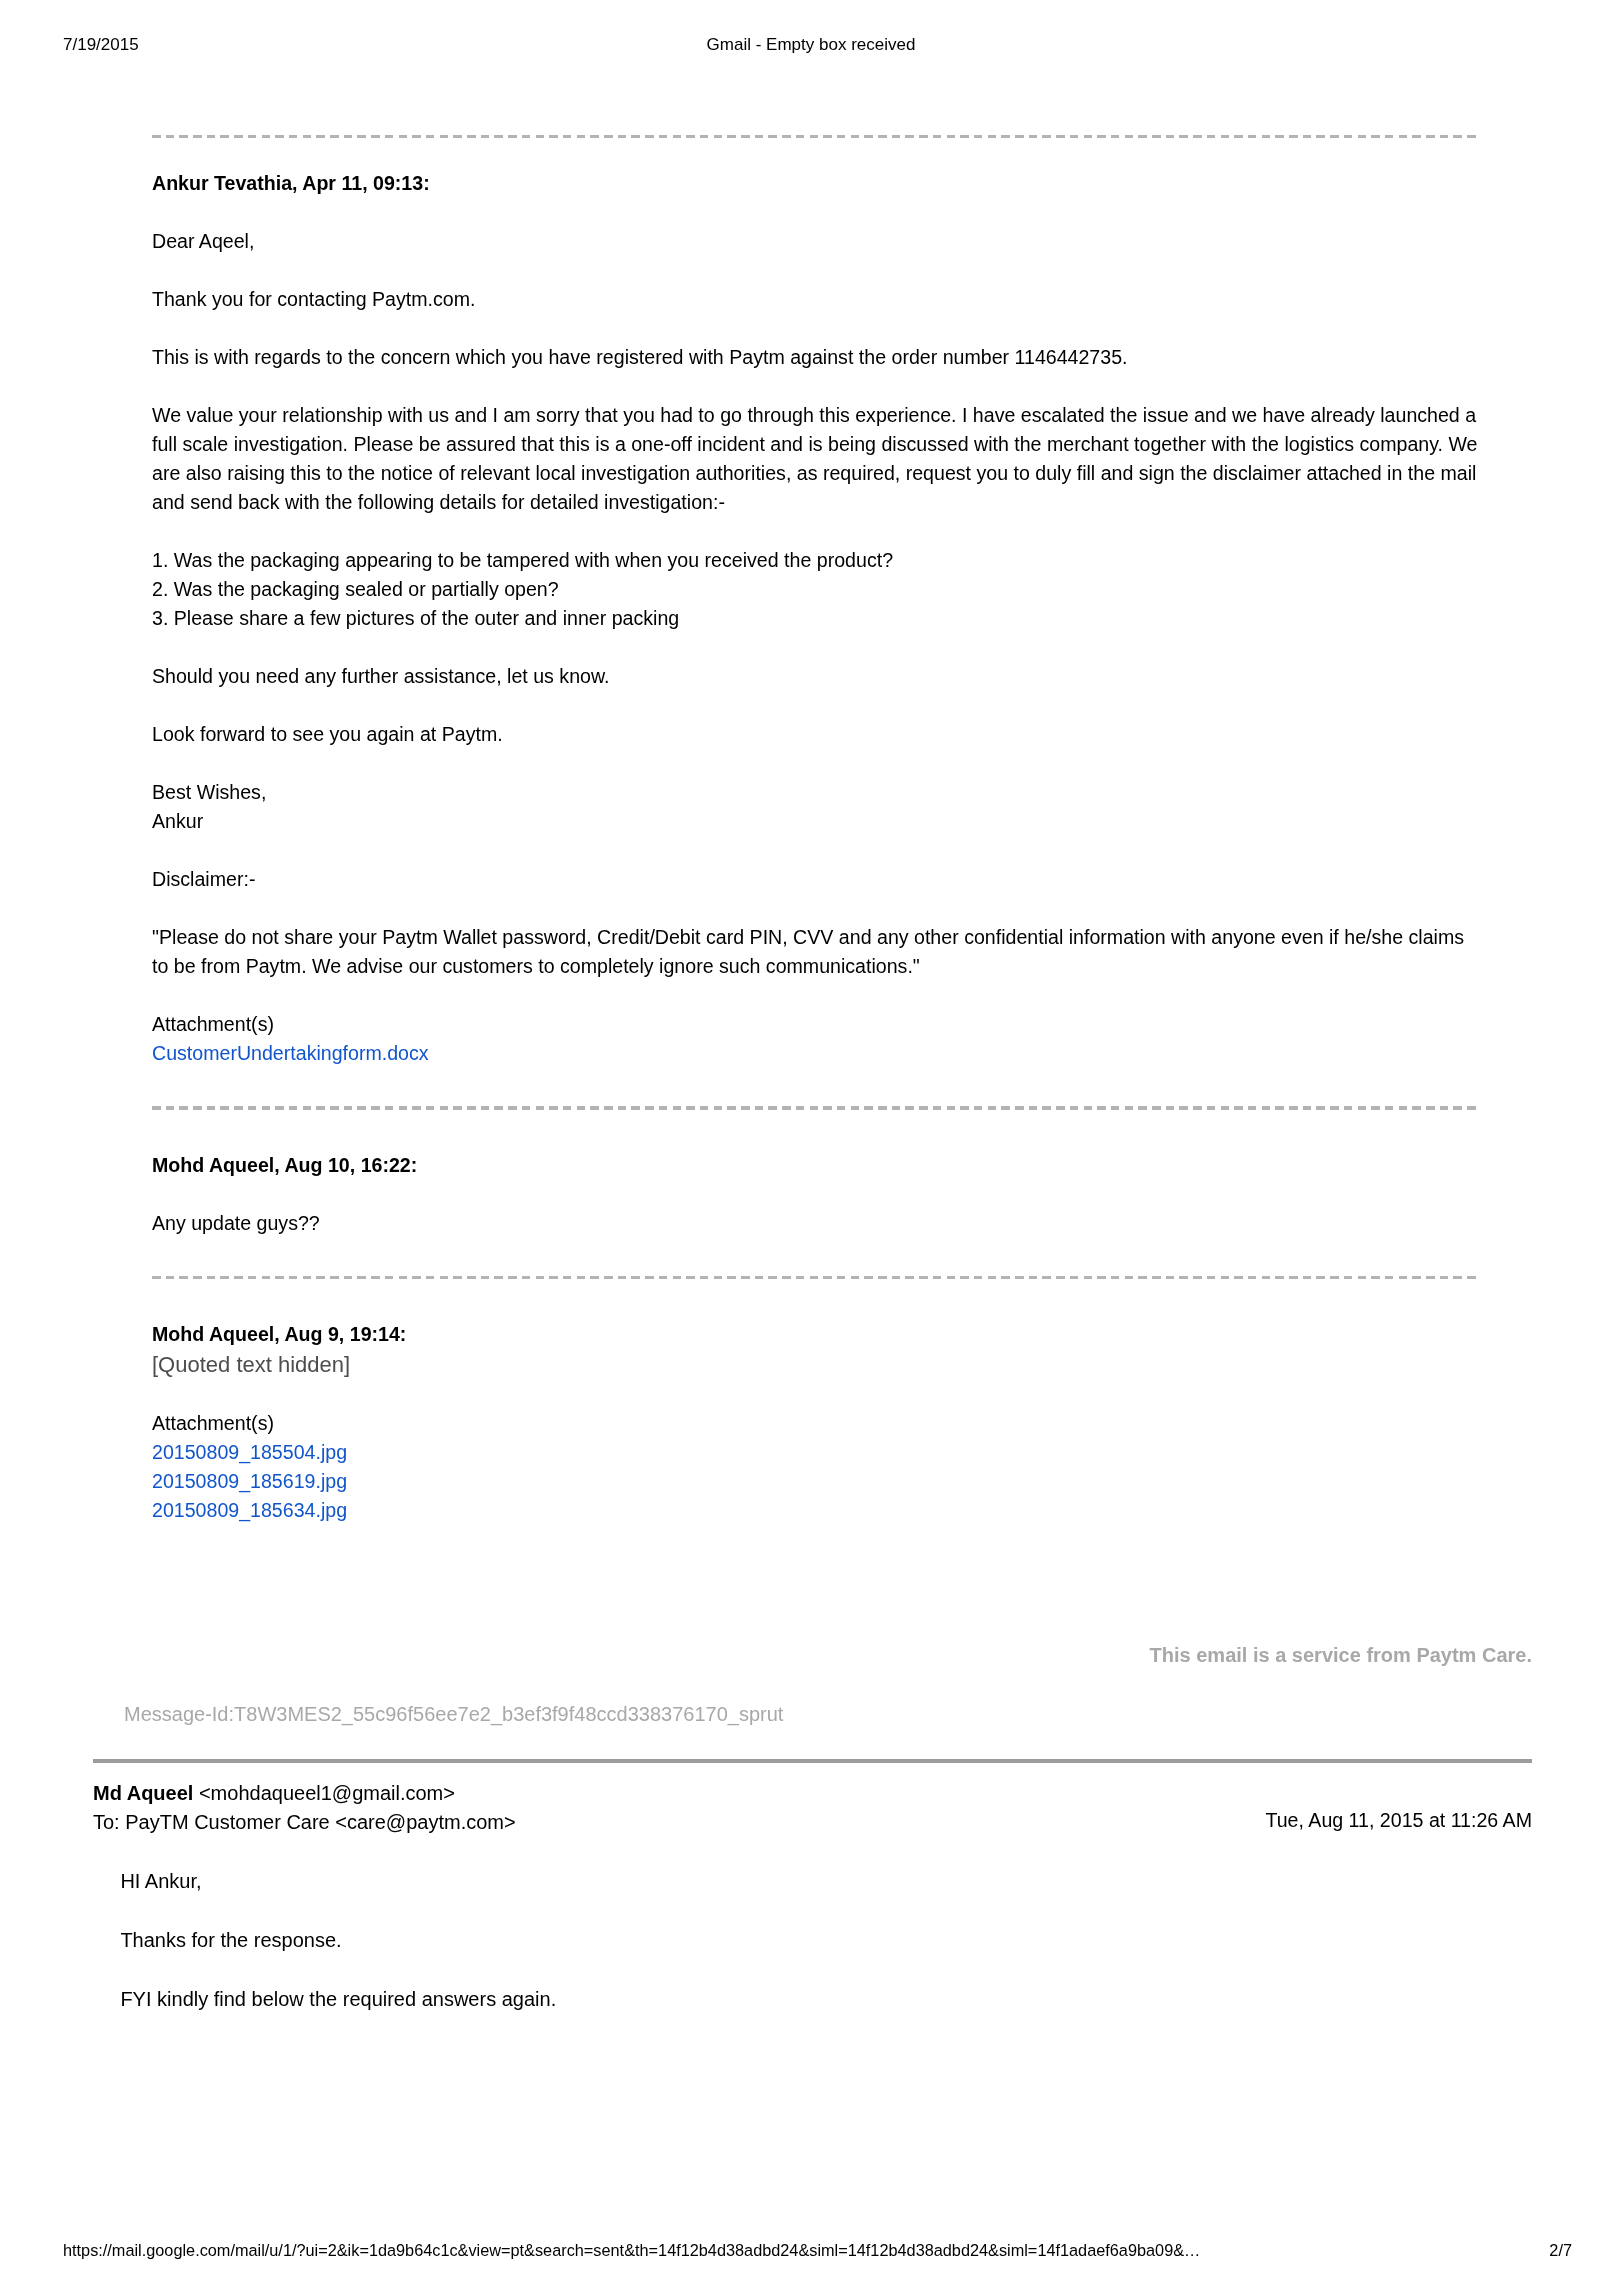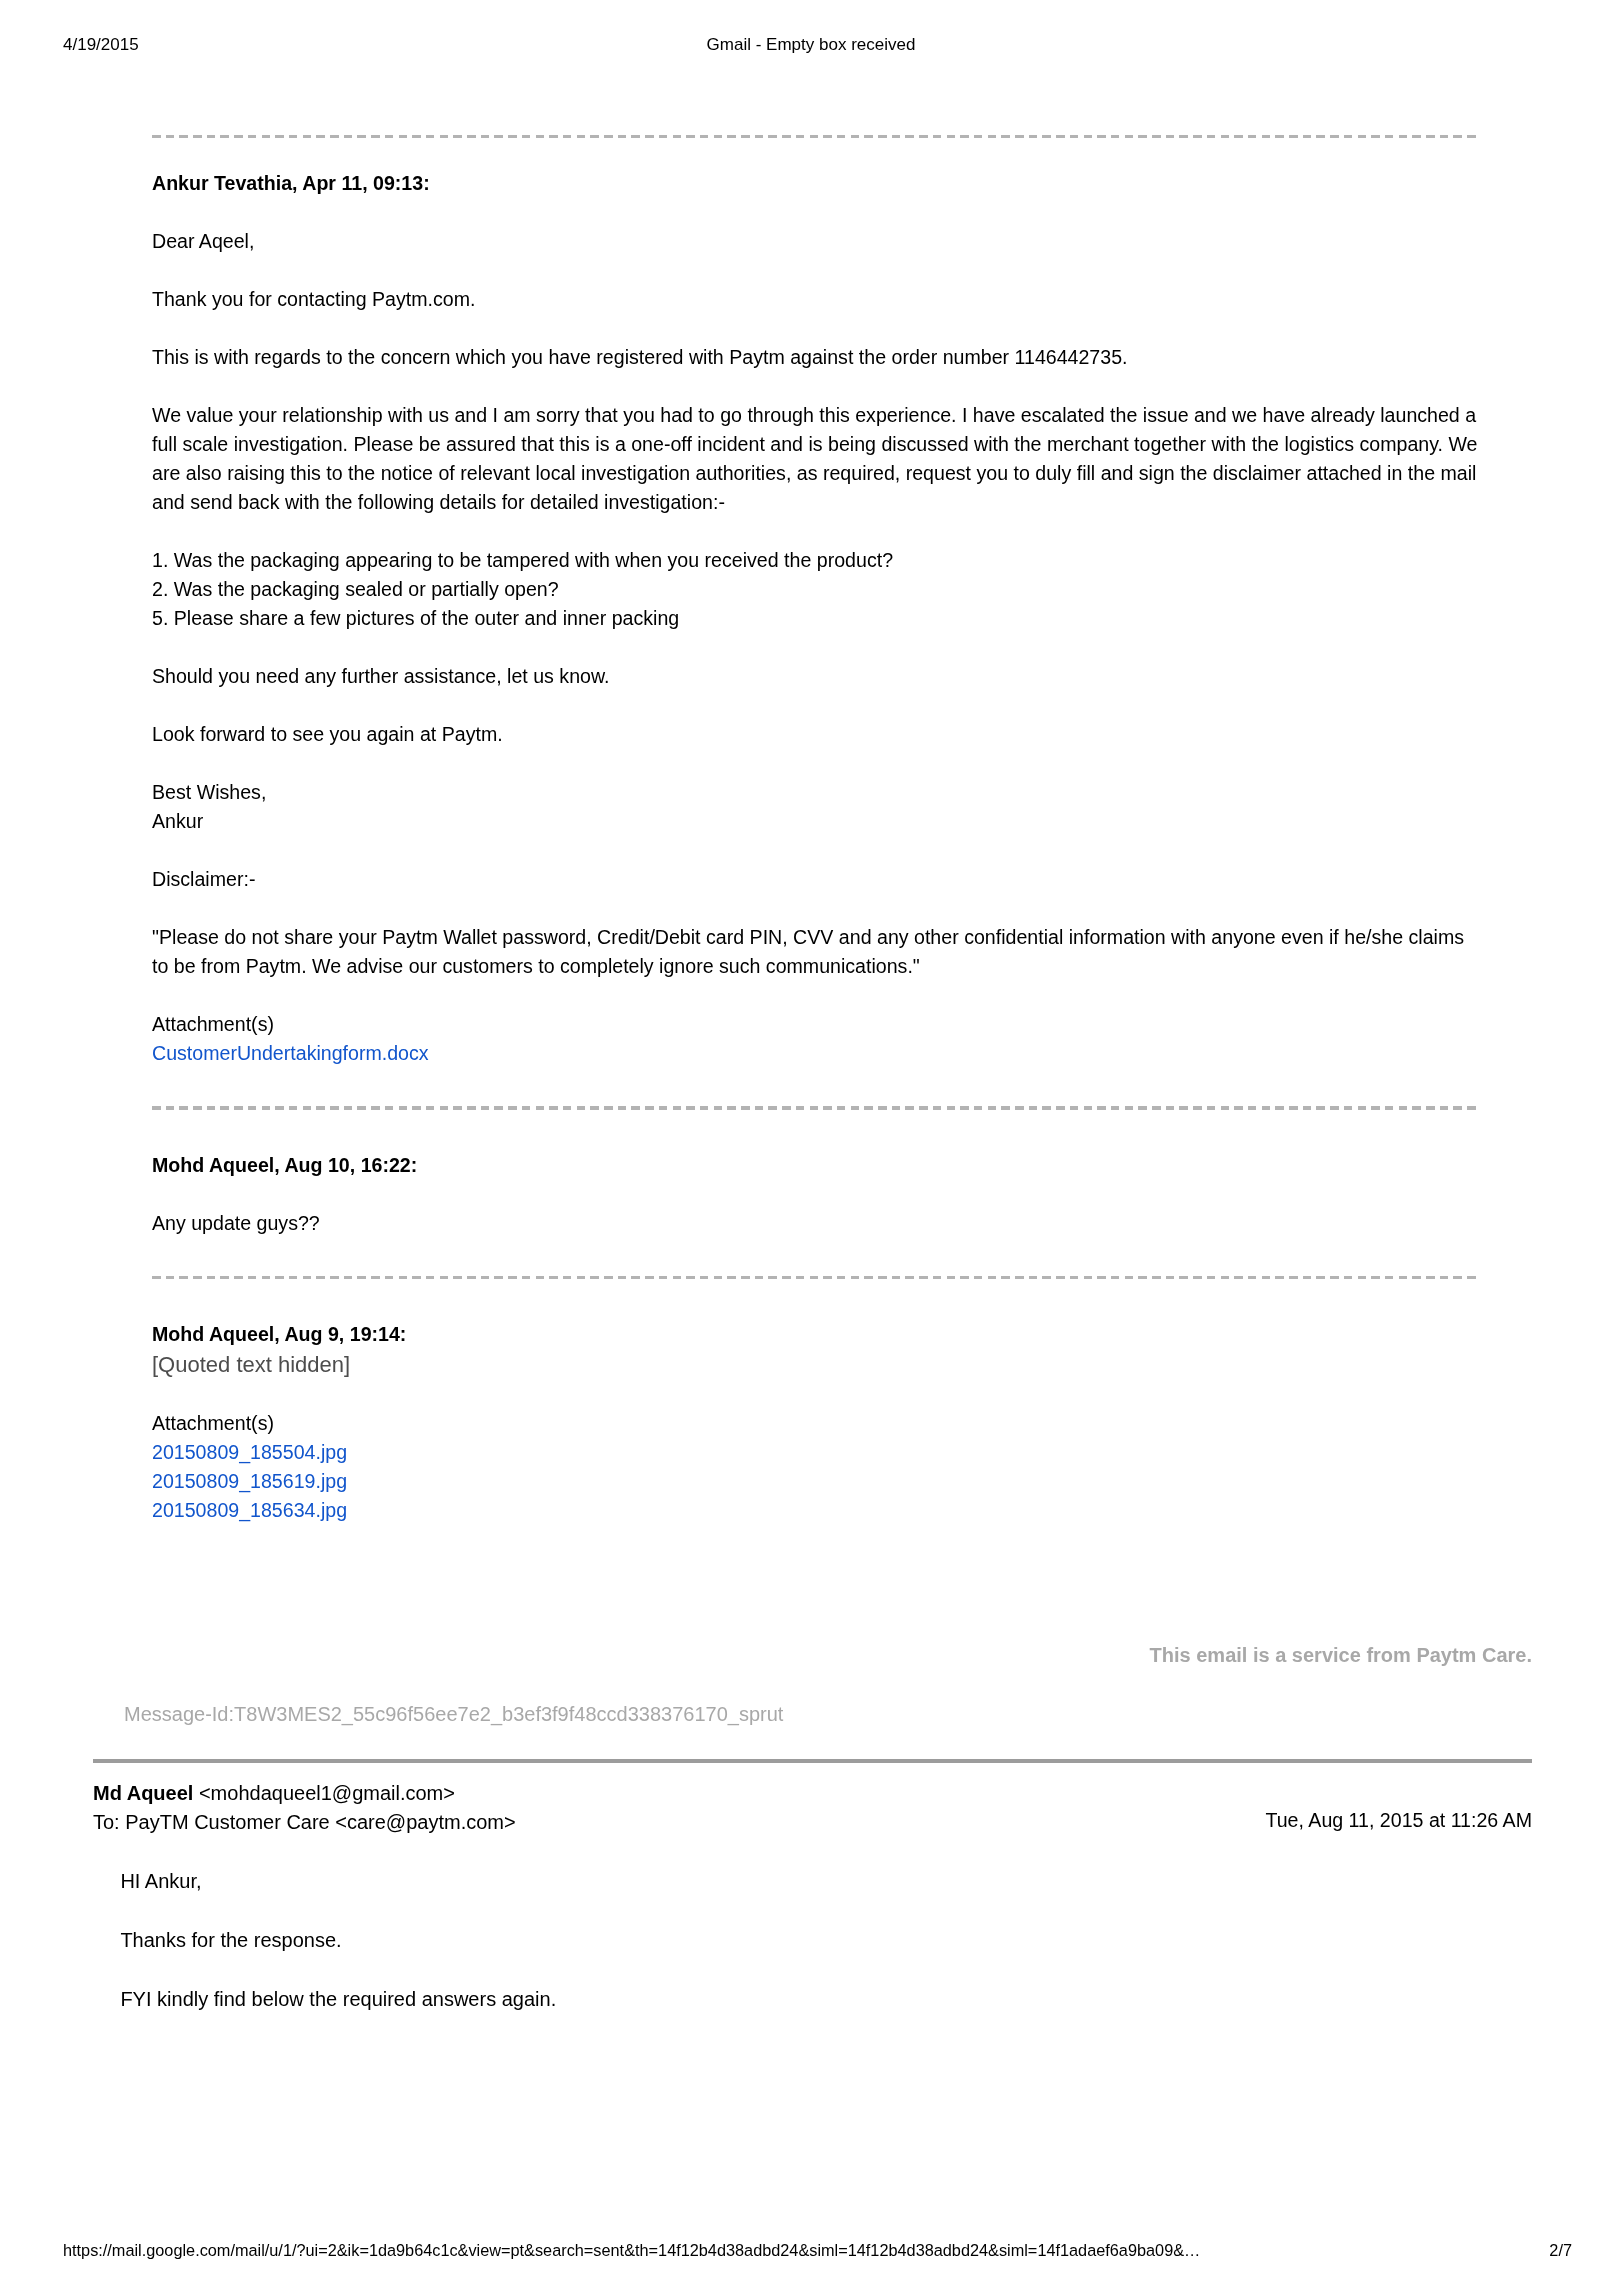--- a/index.html
+++ b/index.html
@@ -105,39 +105,39 @@
     line-height: 30px;
   }
   .reply-body .p { margin: 29px 0; }
 </style>
 </head>
 <body>
 
 <div class="page">
 
   <header class="hdr">
-    <span class="hdr-left">4/19/2015</span>
+    <span class="hdr-left">7/19/2015</span>
     <span class="hdr-center">Gmail - Empty box received</span>
     <span class="hdr-right"></span>
   </header>
 
   <section class="thread">
 
     <hr class="dashed first">
 
     <div>
       <h3 class="msg-h">Ankur Tevathia, Apr 11, 09:13:</h3>
       <p class="p">Dear Aqeel,</p>
       <p class="p">Thank you for contacting Paytm.com.</p>
       <p class="p">This is with regards to the concern which you have registered with Paytm against the order number 1146442735.</p>
       <p class="p">We value your relationship with us and I am sorry that you had to go through this experience. I have escalated the issue and we have already launched a full scale investigation. Please be assured that this is a one-off incident and is being discussed with the merchant together with the logistics company. We are also raising this to the notice of relevant local investigation authorities, as required, request you to duly fill and sign the disclaimer attached in the mail and send back with the following details for detailed investigation:-</p>
       <div class="p">
         <div class="line">1. Was the packaging appearing to be tampered with when you received the product?</div>
         <div class="line">2. Was the packaging sealed or partially open?</div>
-        <div class="line">5. Please share a few pictures of the outer and inner packing</div>
+        <div class="line">3. Please share a few pictures of the outer and inner packing</div>
       </div>
       <p class="p">Should you need any further assistance, let us know.</p>
       <p class="p">Look forward to see you again at Paytm.</p>
       <div class="p">
         <div class="line">Best Wishes,</div>
         <div class="line">Ankur</div>
       </div>
       <p class="p">Disclaimer:-</p>
       <p class="p">"Please do not share your Paytm Wallet password, Credit/Debit card PIN, CVV and any other confidential information with anyone even if he/she claims to be from Paytm. We advise our customers to completely ignore such communications."</p>
       <div class="attach">

